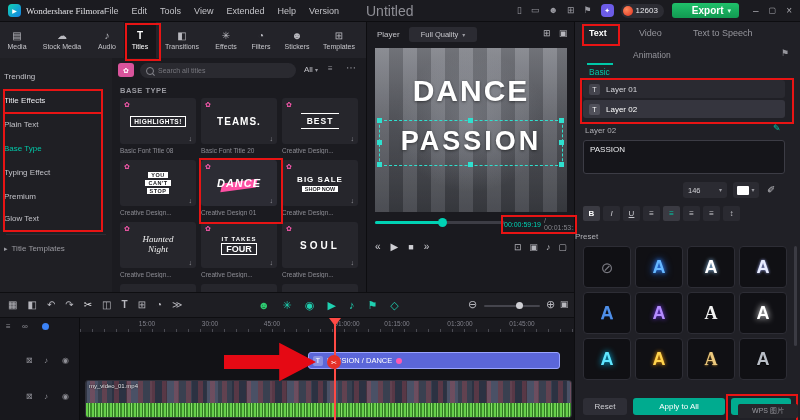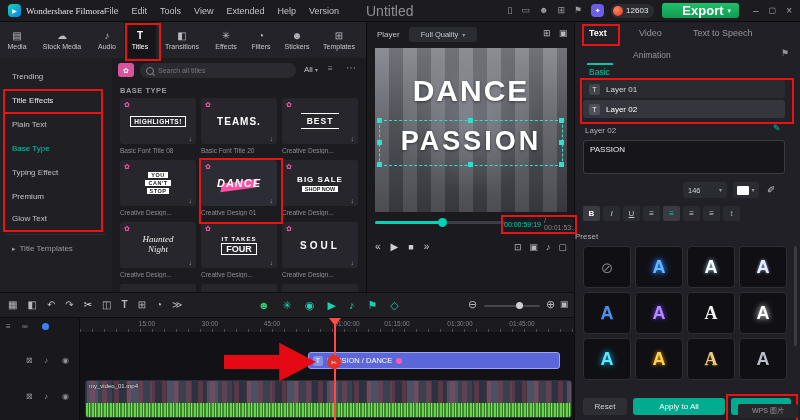--- a/index.html
+++ b/index.html
@@ -4,21 +4,21 @@
 <style>
   html,body{margin:0;padding:0;background:#000;}
   #app{position:relative;width:800px;height:420px;background:#141418;overflow:hidden;
        font-family:"Liberation Sans",sans-serif;-webkit-font-smoothing:antialiased;}
   .abs{position:absolute;}
   .row{display:flex;align-items:center;}
   .ic{line-height:1;display:inline-block;}
   .menu-item{font-size:9px;color:#c3c3c8;margin-right:13px;}
   .mtab{display:flex;flex-direction:column;align-items:center;justify-content:center;gap:2px;height:36px;color:#c6c6cb;font-size:7px;flex:none;}
   .mtab .ic{font-size:10px;color:#b9b9bf;}
-  .cat{position:absolute;left:0;width:100%;padding-left:12px;font-size:8px;color:#c2c2c8;height:16px;display:flex;align-items:center;box-sizing:border-box;}
+  .cat{position:absolute;left:0;width:100%;padding-left:4px;font-size:8px;color:#c2c2c8;height:16px;display:flex;align-items:center;box-sizing:border-box;}
   .thumb{position:absolute;width:76px;height:46px;background:#26262c;border-radius:3px;display:flex;align-items:center;justify-content:center;flex-direction:column;overflow:hidden;}
   .cap{position:absolute;width:76px;font-size:6.5px;color:#8d8d94;white-space:nowrap;overflow:hidden;}
   .ribbon{position:absolute;top:3px;left:4px;font-size:7px;color:#ff5ab0;z-index:2;}
   .dl{position:absolute;bottom:2px;right:4px;font-size:7px;color:#9a9aa1;z-index:2;}
   .t1 .l{font-size:6.5px;font-weight:bold;color:#fff;border:1px solid #fff;padding:1px 3px;letter-spacing:.5px;}
   .t2 .l{font-size:10px;font-weight:800;color:#fff;letter-spacing:1px;}
   .t3 .l{font-size:8.5px;font-weight:800;color:#fff;border-top:1px solid #fff;border-bottom:1px solid #fff;padding:2px 6px;letter-spacing:1px;}
   .t4 .l{font-size:5.5px;font-weight:800;background:#fff;color:#18181c;padding:0 3px;margin:1px 0;letter-spacing:.5px;}
   .t5 .l{font-size:11px;font-weight:800;font-style:italic;color:#fff;letter-spacing:1px;position:relative;z-index:1;}
   .slash{position:absolute;width:34px;height:9px;background:#ff4fa3;transform:skewX(-20deg) rotate(-8deg);top:21px;left:21px;z-index:0;}
@@ -71,21 +71,21 @@
     <span class="ic" style="font-size:9px;color:#9a9aa1;margin-right:9px;">⊞</span>
     <span class="ic" style="font-size:9px;color:#9a9aa1;margin-right:9px;">⚑</span>
     <div style="width:13px;height:13px;border-radius:4px;background:#6c5ce7;display:flex;align-items:center;justify-content:center;margin-right:7px;">
       <span class="ic" style="font-size:7px;color:#fff;">✦</span>
     </div>
     <div class="row" style="height:14px;background:#2c2c33;border-radius:8px;padding:0 6px 0 2px;gap:3px;margin-right:8px;">
       <div style="width:10px;height:10px;border-radius:50%;background:radial-gradient(circle at 35% 35%,#ff8a5e,#e0301e);"></div>
       <span style="font-size:8px;color:#e8e8ec;">12603</span>
     </div>
     <div class="row" style="height:15px;background:linear-gradient(#1fc06a,#129a52);border-radius:3px;padding:0 8px;gap:4px;margin-right:14px;">
-      <span style="font-size:13px;font-weight:bold;color:#fff;padding-left:12px;">Export</span>
+      <span style="font-size:10px;font-weight:bold;color:#fff;padding-left:12px;">Export</span>
       <span class="ic" style="font-size:7px;color:#d6ffe9;">▾</span>
     </div>
     <span class="ic" style="font-size:10px;color:#a8a8ae;margin-right:10px;">–</span>
     <span class="ic" style="font-size:8px;color:#a8a8ae;margin-right:10px;">▢</span>
     <span class="ic" style="font-size:10px;color:#a8a8ae;">×</span>
   </div>
 
   <div class="abs row" style="left:0;top:22px;width:366px;height:36px;background:#232329;">
     <div class="mtab" style="width:34px;">
       <span class="ic">▤</span>

